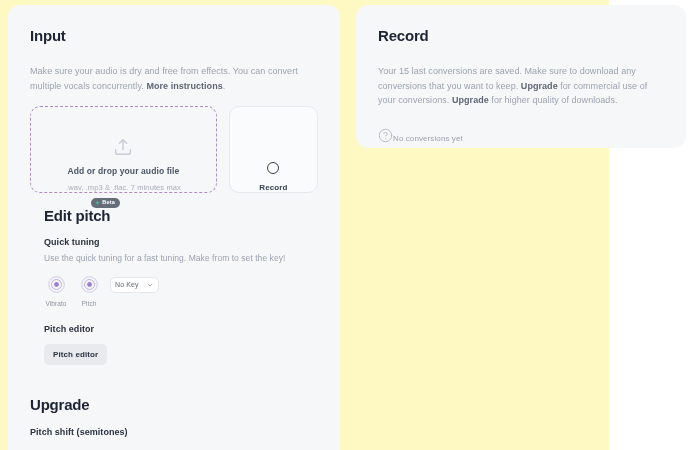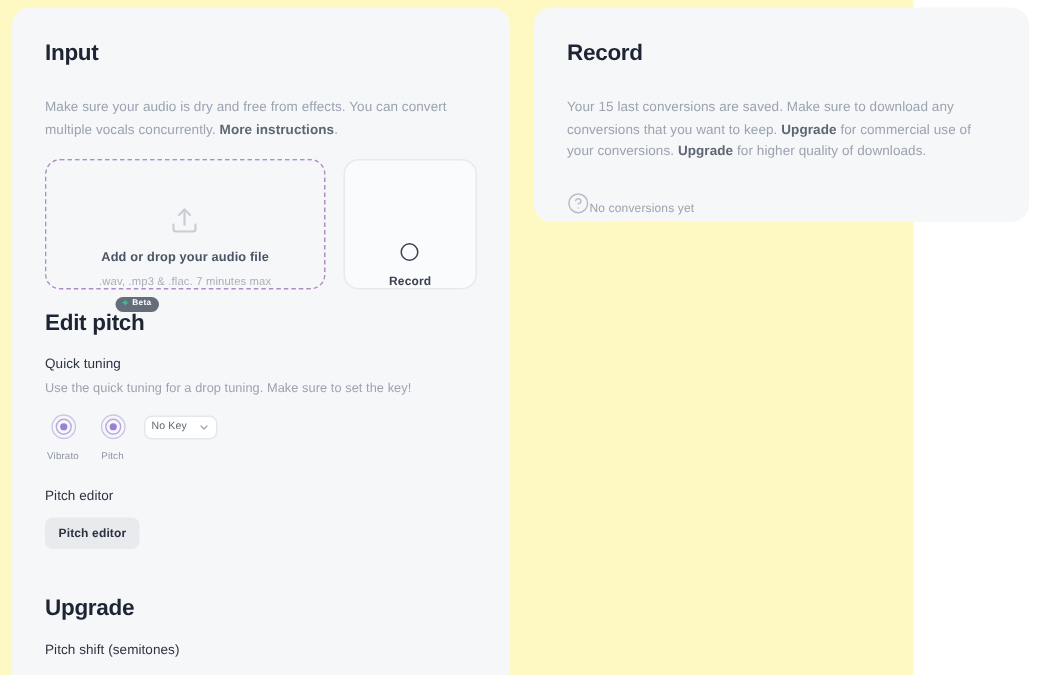--- a/index.html
+++ b/index.html
@@ -96,42 +96,42 @@
   }
   .record-label {
     font-size: 8px;
     font-weight: 700;
     color: #3b4252;
     margin-top: 9px;
     letter-spacing: 0.1px;
   }
 
   
-  .editpitch-wrap { margin-top: 14px; position: relative; }
+  .editpitch-wrap { margin-top: 14px; position: relative; margin-left: 14px; }
   .beta-badge {
     position: absolute;
     left: 47px;
     top: -9px;
     display: inline-flex;
     align-items: center;
     gap: 2px;
     background: #656d7b;
     color: #ffffff;
     border-radius: 5px;
     padding: 2px 5px 2px 4px;
     font-size: 5.5px;
     font-weight: 700;
     letter-spacing: 0.2px;
     line-height: 1;
   }
   .beta-badge .spark { color: #34c38f; font-size: 6px; line-height: 1; }
 
   .sub-label {
     font-size: 9px;
-    font-weight: 400;
+    font-weight: 700;
     color: #2b3240;
     letter-spacing: 0.05px;
   }
   .sub-desc {
     font-size: 8.5px;
     color: #9ba3b0;
     line-height: 1.6;
     margin-top: 5px;
     letter-spacing: 0.05px;
   }
@@ -237,21 +237,21 @@
 
       <div class="editpitch-wrap">
         <span class="beta-badge">
           <span class="spark">✦</span>
           <span>Beta</span>
         </span>
         <h2 class="section-title">Edit pitch</h2>
 
         <div style="margin-top:12px;">
           <div class="sub-label">Quick tuning</div>
-          <div class="sub-desc">Use the quick tuning for a drop tuning. Make sure to set the key!</div>
+          <div class="sub-desc">Use the quick tuning for a fast tuning. Make from to set the key!</div>
 
           <div class="tuning-row">
 
             <div class="knob">
               <span class="knob-dial">
                 <svg width="17" height="17" viewBox="0 0 24 24" fill="none">
                   <circle cx="12" cy="12" r="11" stroke="#cfc4e6" stroke-width="1.3"></circle>
                   <circle cx="12" cy="12" r="7" stroke="#b7a8dd" stroke-width="1.3"></circle>
                   <circle cx="12" cy="12" r="3.4" fill="#9b7fd4"></circle>
                 </svg>

